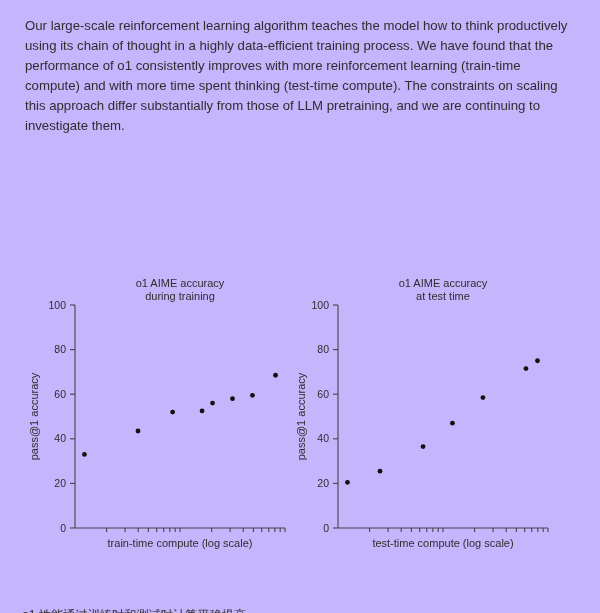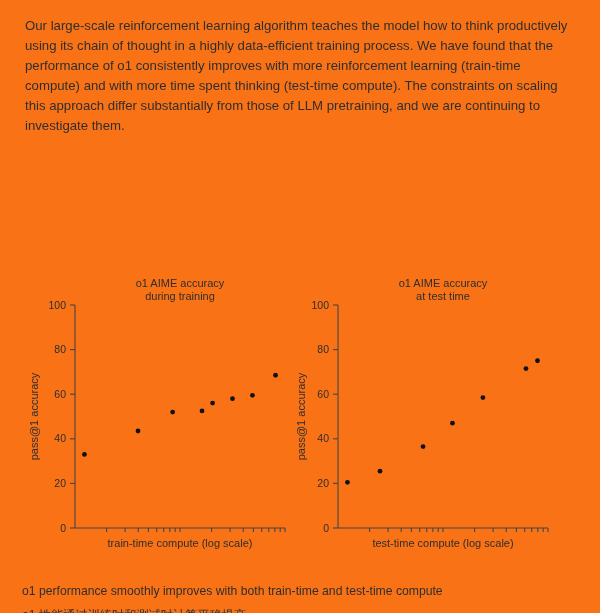--- a/index.html
+++ b/index.html
@@ -1,19 +1,19 @@
 <!DOCTYPE html>
 <html><head>
 <meta charset="utf-8">
 <style>
   html,body{margin:0;padding:0;}
   .page{
     position:relative;
     width:600px;height:613px;
-    background:#f97316;
+    background:#c4b5fd;
     overflow:hidden;
     font-family:"Liberation Sans", sans-serif;
     color:#2e2e2e;
   }
   .intro-en{
     position:absolute;left:25px;top:3px;width:552px;
     font-size:13.2px;line-height:20px;color:#2e2e2e;
   }
   .intro-zh{
     position:absolute;left:25px;top:128px;width:552px;
@@ -128,17 +128,16 @@
       <text x="15" y="151.5" text-anchor="middle" transform="rotate(-90 15 151.5)" class="ct">pass@1 accuracy</text>
       <circle cx="57.45" cy="217.285" r="2.4" fill="#111111"></circle>
       <circle cx="90" cy="206.135" r="2.4" fill="#111111"></circle>
       <circle cx="133.05" cy="181.60500000000002" r="2.4" fill="#111111"></circle>
       <circle cx="162.45" cy="158.19" r="2.4" fill="#111111"></circle>
       <circle cx="192.89999999999998" cy="132.54500000000002" r="2.4" fill="#111111"></circle>
       <circle cx="235.95000000000002" cy="103.555" r="2.4" fill="#111111"></circle>
       <circle cx="247.5" cy="95.75" r="2.4" fill="#111111"></circle>
     </svg>
 
-  <p class="caption-en">o1 performance smoothly improves with both train-time and test-time compute</p>
 
   <p class="caption-zh">o1 性能通过训练时和测试时计算平稳提高</p>
 
 </div>
 
 </body></html>

